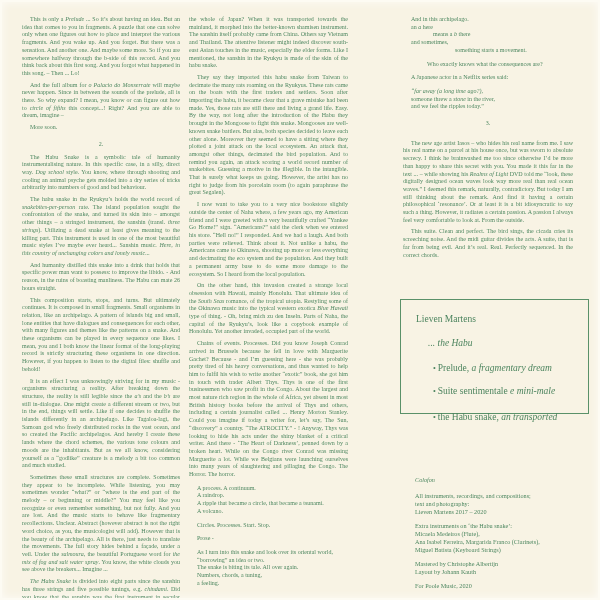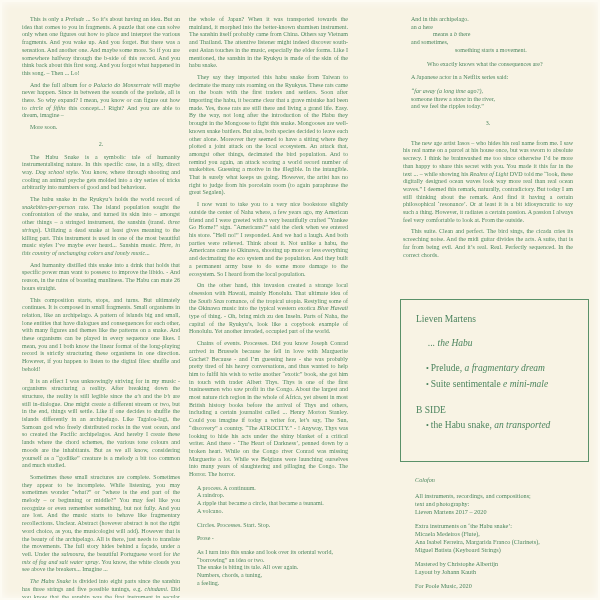--- a/index.html
+++ b/index.html
@@ -23,32 +23,32 @@
   .col-2{left:187px;width:159px;}
   .col-3{left:401px;width:170px;}
   .col p{margin:4px 0 0 0;}
   .col p:first-child{margin-top:0;}
   .b-p{text-align:justify;text-indent:8px;}
   .b-p0{text-align:justify;text-indent:0;}
   .b-l{text-align:left;text-indent:0;margin:0 0 0 0 !important;padding-left:8px;}
   .b-l.gap{margin-top:6px !important;}
   .b-c{text-align:center;text-indent:0;margin:9px 0 5px 0 !important;}
   .tracklist{
-    position:absolute;left:398px;top:297px;width:189px;height:163px;
+    position:absolute;left:398px;top:297px;width:189px;height:115px;
     border:1px solid #5a9169;
     box-sizing:border-box;
     padding:13px 10px 0 15px;
     font-size:9.5px;line-height:12px;
     color:#4c845e;
   }
   .tl-artist{margin:0;}
   .tl-title{margin:12px;font-style:italic;}
   .tl-side{margin-top:13px;}
   .tl-side-label{margin:0 0 1px 0;}
-  .tl-track{margin:3px;padding-left:7px;}
+  .tl-track{margin:10px;padding-left:7px;}
   .tl-bullet{font-size:8px;}
   .tl-parts{margin:0;}
   .colophon{
     position:absolute;left:413px;top:474px;width:172px;
     font-size:6.2px;line-height:8px;
     color:#4d8760;
   }
   .colophon .head{font-style:italic;margin:0 0 8px 0;}
   .colophon p{margin:0;}
   .colophon .spacer{height:6px;}
@@ -107,21 +107,20 @@
 
   <div class="tracklist">
     <p class="tl-artist">Lieven Martens</p>
     <p class="tl-title">... the Habu</p>
     <div id="tl-sides">
         <div class="tl-side">
           <p class="tl-track"><span class="tl-bullet">• </span>Prelude, <i>a fragmentary dream</i></p>
           <p class="tl-track"><span class="tl-bullet">• </span>Suite sentimentale <i>e mini-male</i></p>
         </div>
         <div class="tl-side">
-          <p class="tl-side-label">B SIDE</p>
           <p class="tl-track"><span class="tl-bullet">• </span>the Habu snake, <i>an transported</i></p>
         </div>
       </div>
   </div>
 
   <div class="colophon">
     <p class="head">Colofon</p>
     <div id="colophon-lines">
         <p>All instruments, recordings, and compositions;</p>
         <p>text and photography:</p>

